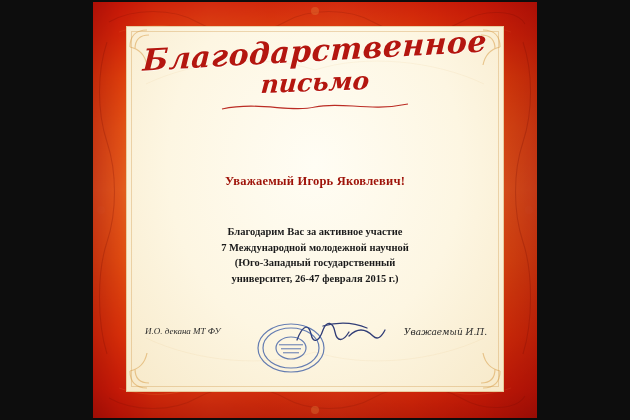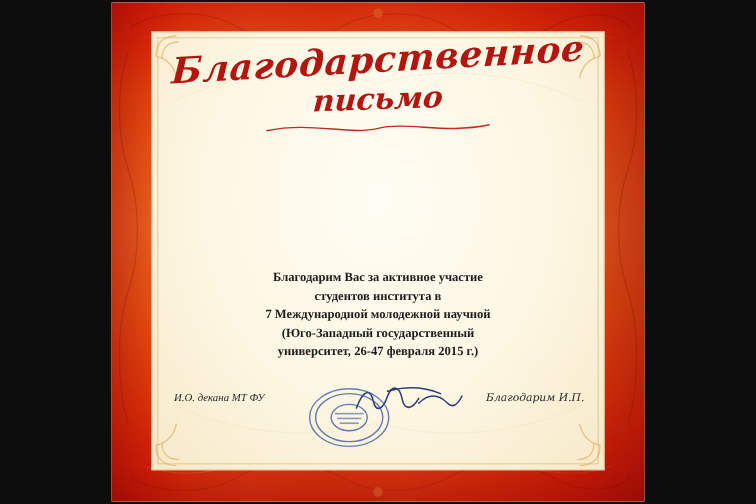--- a/index.html
+++ b/index.html
@@ -295,32 +295,32 @@
     </svg>
 
     <div class="title-wrap">
       <div class="title-main">Благодарственное</div>
       <div class="title-sub">письмо</div>
       <svg class="title-flourish" viewBox="0 0 190 14">
         <path d="M2,9 C40,1 70,13 95,7 C120,1 150,12 188,4" fill="none" stroke="#b4160f" stroke-width="1.2"></path>
       </svg>
     </div>
 
+    <div class="addressee">Уважаемый Игорь Яковлевич!</div>
 
     <div class="body-text">
       <span class="ln">Благодарим Вас за активное участие</span>
-      <span class="ln">студентов института в</span>
       <span class="ln">7 Международной молодежной научной</span>
       <span class="ln">(Юго-Западный государственный</span>
       <span class="ln">университет, 26-47 февраля 2015 г.)</span>
     </div>
 
     <div class="sig-row">
       <div class="sig-left">И.О. декана МТ ФУ</div>
-      <div class="sig-right">Благодарим И.П.</div>
+      <div class="sig-right">Уважаемый И.П.</div>
       <svg class="sig-scribble" viewBox="0 0 96 26">
         <g fill="none" stroke="#1b2a6b" stroke-width="1.3" stroke-linecap="round">
           <path d="M4,20 C10,4 16,4 18,14 C20,24 26,22 30,10 C34,0 40,2 42,12 C44,22 50,22 56,12"></path>
           <path d="M30,6 C44,2 60,2 74,8"></path>
           <path d="M56,16 C64,8 72,8 80,16 C84,20 88,18 92,10"></path>
         </g>
       </svg>
     </div>
 
     <svg class="stamp" viewBox="0 0 72 52">

